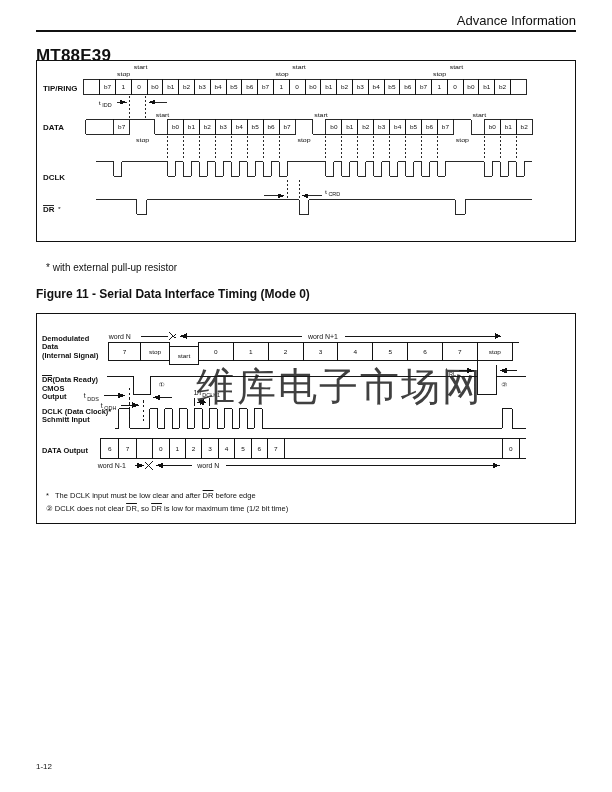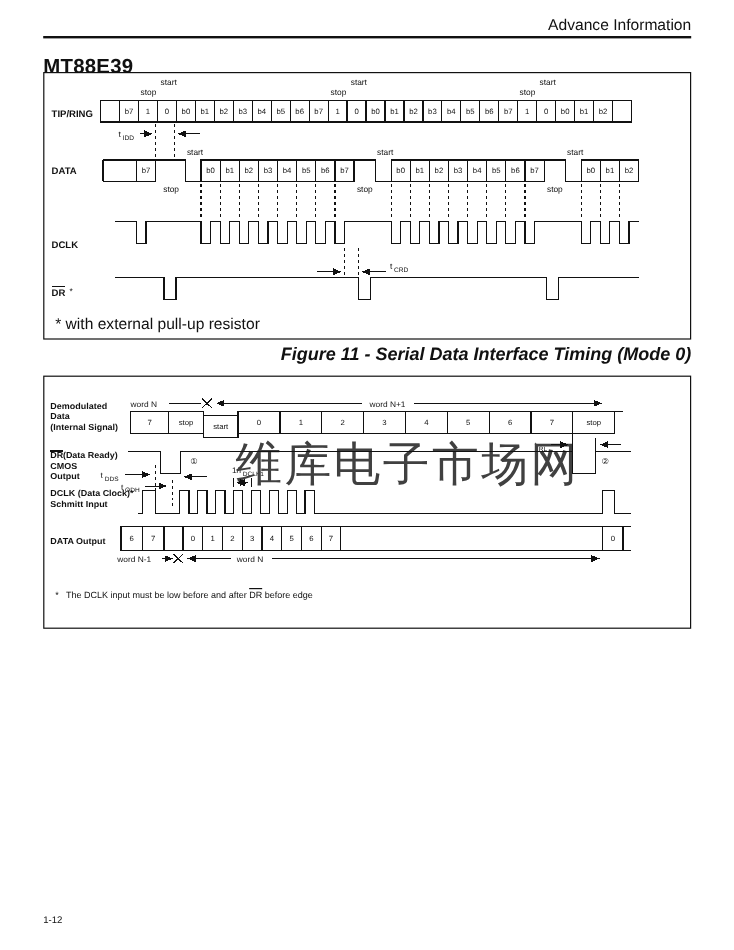--- a/index.html
+++ b/index.html
@@ -2,27 +2,27 @@
 <html><head>
 <meta charset="utf-8">
 <style>
   html,body{margin:0;padding:0;background:#888;}
   .page{position:relative;width:612px;height:792px;background:#ffffff;
         font-family:"Liberation Sans",sans-serif;color:#111;overflow:hidden;}
   .hdr-title{position:absolute;left:36px;top:10px;font-size:17px;font-weight:bold;letter-spacing:.2px;margin-top:36px;}
   .hdr-sub{position:absolute;right:36px;top:13px;font-size:13px;}
   .hdr-rule{position:absolute;left:36px;top:30px;width:540px;height:2px;background:#111;}
   .figure{position:absolute;left:36px;width:540px;border:1.5px solid #111;box-sizing:border-box;background:#fff;}
-  #fig11{top:60px;height:223px;}
+  #fig11{top:60px;height:182px;}
   #fig12{top:313px;height:211px;}
   .figure svg{position:absolute;left:0;top:0;width:100%;height:100%;}
-  .caption{position:absolute;left:36px;width:540px;text-align:right;font-size:15px;font-weight:bold;font-style:italic;}
+  .caption{position:absolute;left:36px;width:540px;text-align:left;font-size:12px;font-weight:bold;}
   #cap11{top:287px;}
   #cap12{top:536px;}
-  .fig-footnote{position:absolute;left:9px;font-size:13px;white-space:pre;}
+  .fig-footnote{position:absolute;left:9px;font-size:10px;white-space:pre;}
   #fn11{top:201px;}
   .fn-block{position:absolute;left:9px;top:177px;font-size:7.5px;}
   .fn-line{white-space:pre;margin-bottom:3.5px;}
   .ovl{text-decoration:overline;}
   .watermark{position:absolute;left:196px;top:360px;font-size:39px;letter-spacing:2px;
              color:#404040;mix-blend-mode:darken;white-space:nowrap;pointer-events:none;}
   .pagenum{position:absolute;left:36px;top:762px;font-size:8px;}
   
   svg path, svg line{stroke:#111;stroke-width:1;fill:none;shape-rendering:crispEdges;}
   svg rect{stroke:#111;stroke-width:1;fill:none;shape-rendering:crispEdges;}
@@ -332,19 +332,20 @@
       <text class="wd" x="61" y="161">word N-1</text>
       <line x1="98" y1="158" x2="107" y2="158" marker-end="url(#ar2)"></line>
       <path d="M108,154 L116,162 M116,154 L108,162"></path>
       <line x1="129" y1="158" x2="120" y2="158" marker-end="url(#ar2)"></line>
       <line x1="120" y1="158" x2="156" y2="158"></line>
       <text class="wd" x="172" y="161" text-anchor="middle">word N</text>
       <path d="M190,158 H464" marker-end="url(#ar2)"></path>
     </svg>
 
     <div class="fn-block">
-      <div class="fn-line"><span>*   The DCLK input must be low before and after </span><span class="ovl">DR</span><span> before edge</span></div>
+      <div class="fn-line"><span>*   The DCLK input must be low clear and after </span><span class="ovl">DR</span><span> before edge</span></div>
+      <div class="fn-line"><span>② DCLK does not clear </span><span class="ovl">DR</span><span>, so </span><span class="ovl">DR</span><span> is low for maximum time (1/2 bit time)</span></div>
     </div>
   </div>
 
   <div class="watermark">维库电子市场网</div>
   <div class="pagenum">1-12</div>
 </div>
 
 </body></html>

